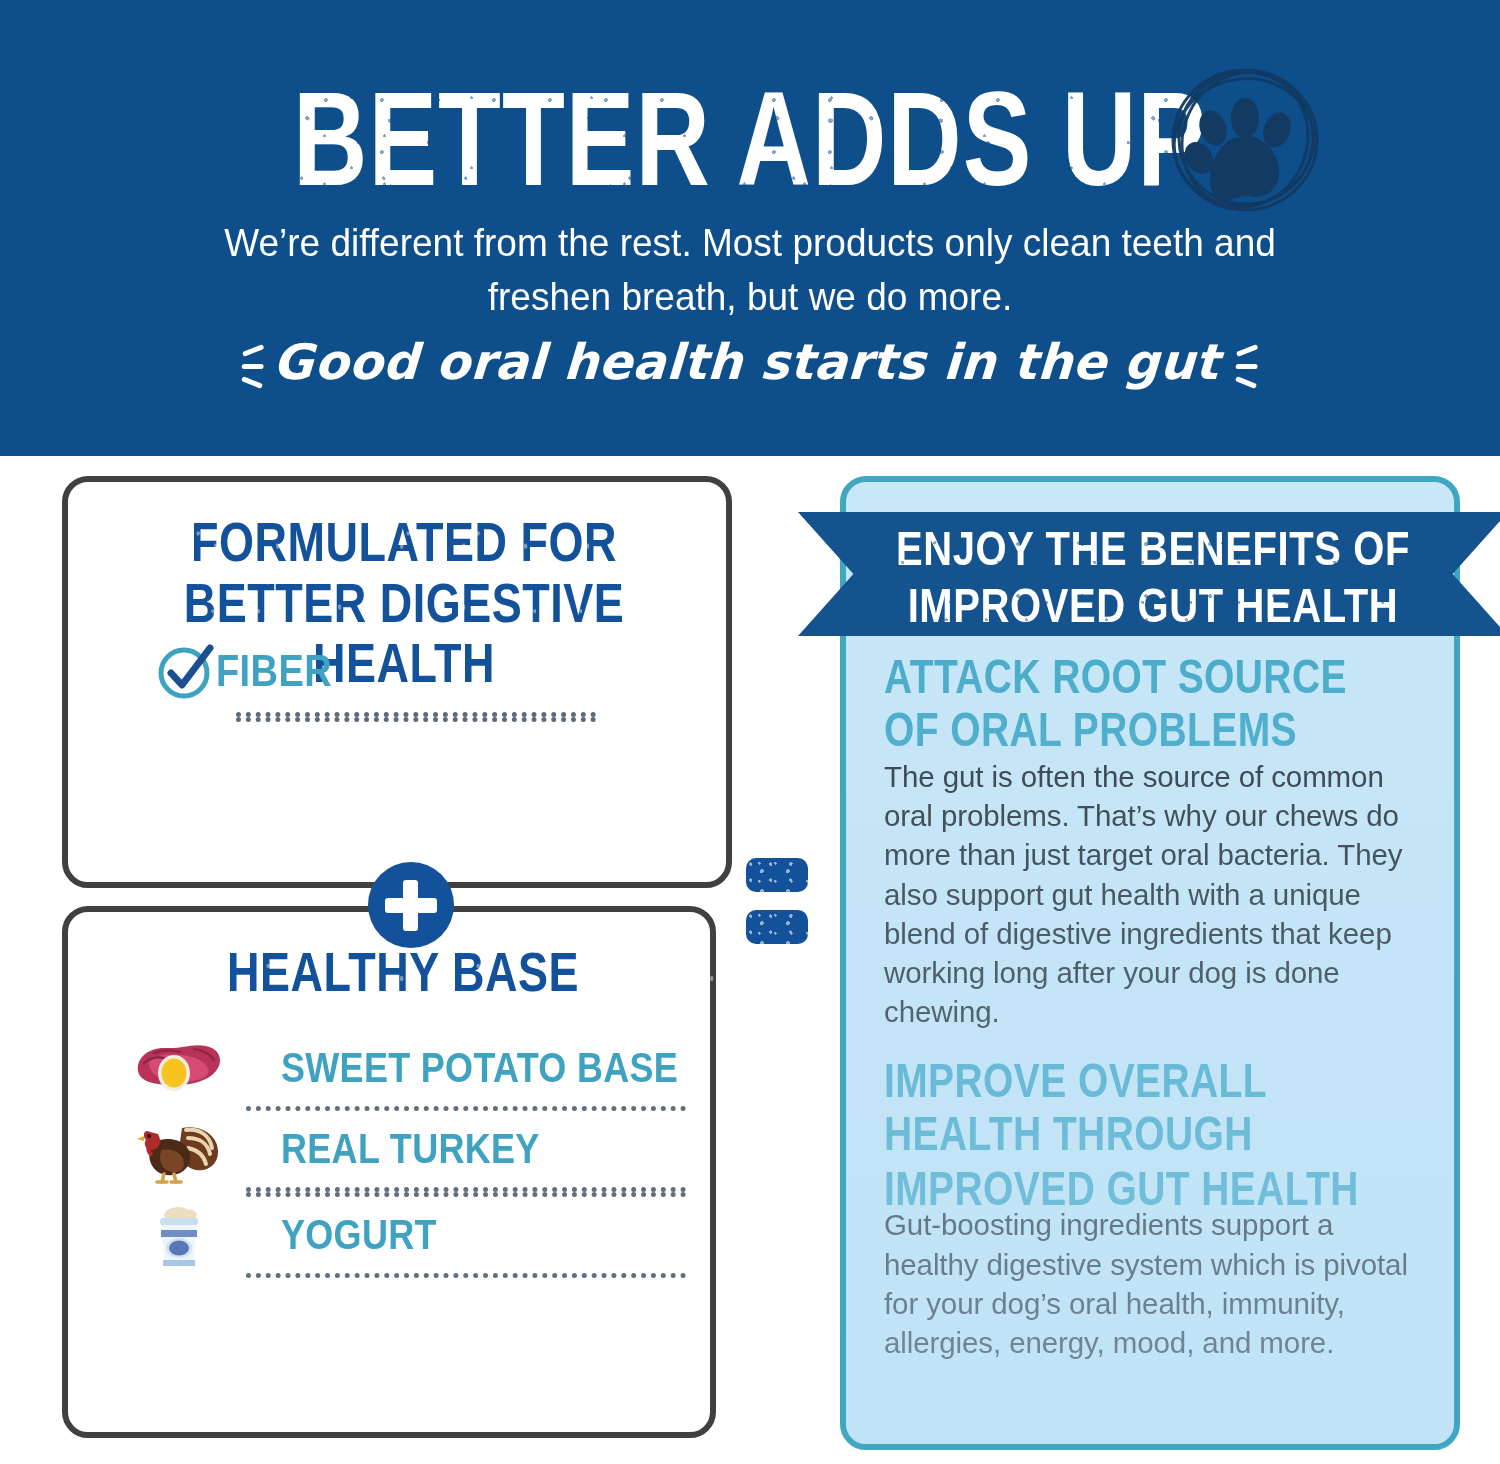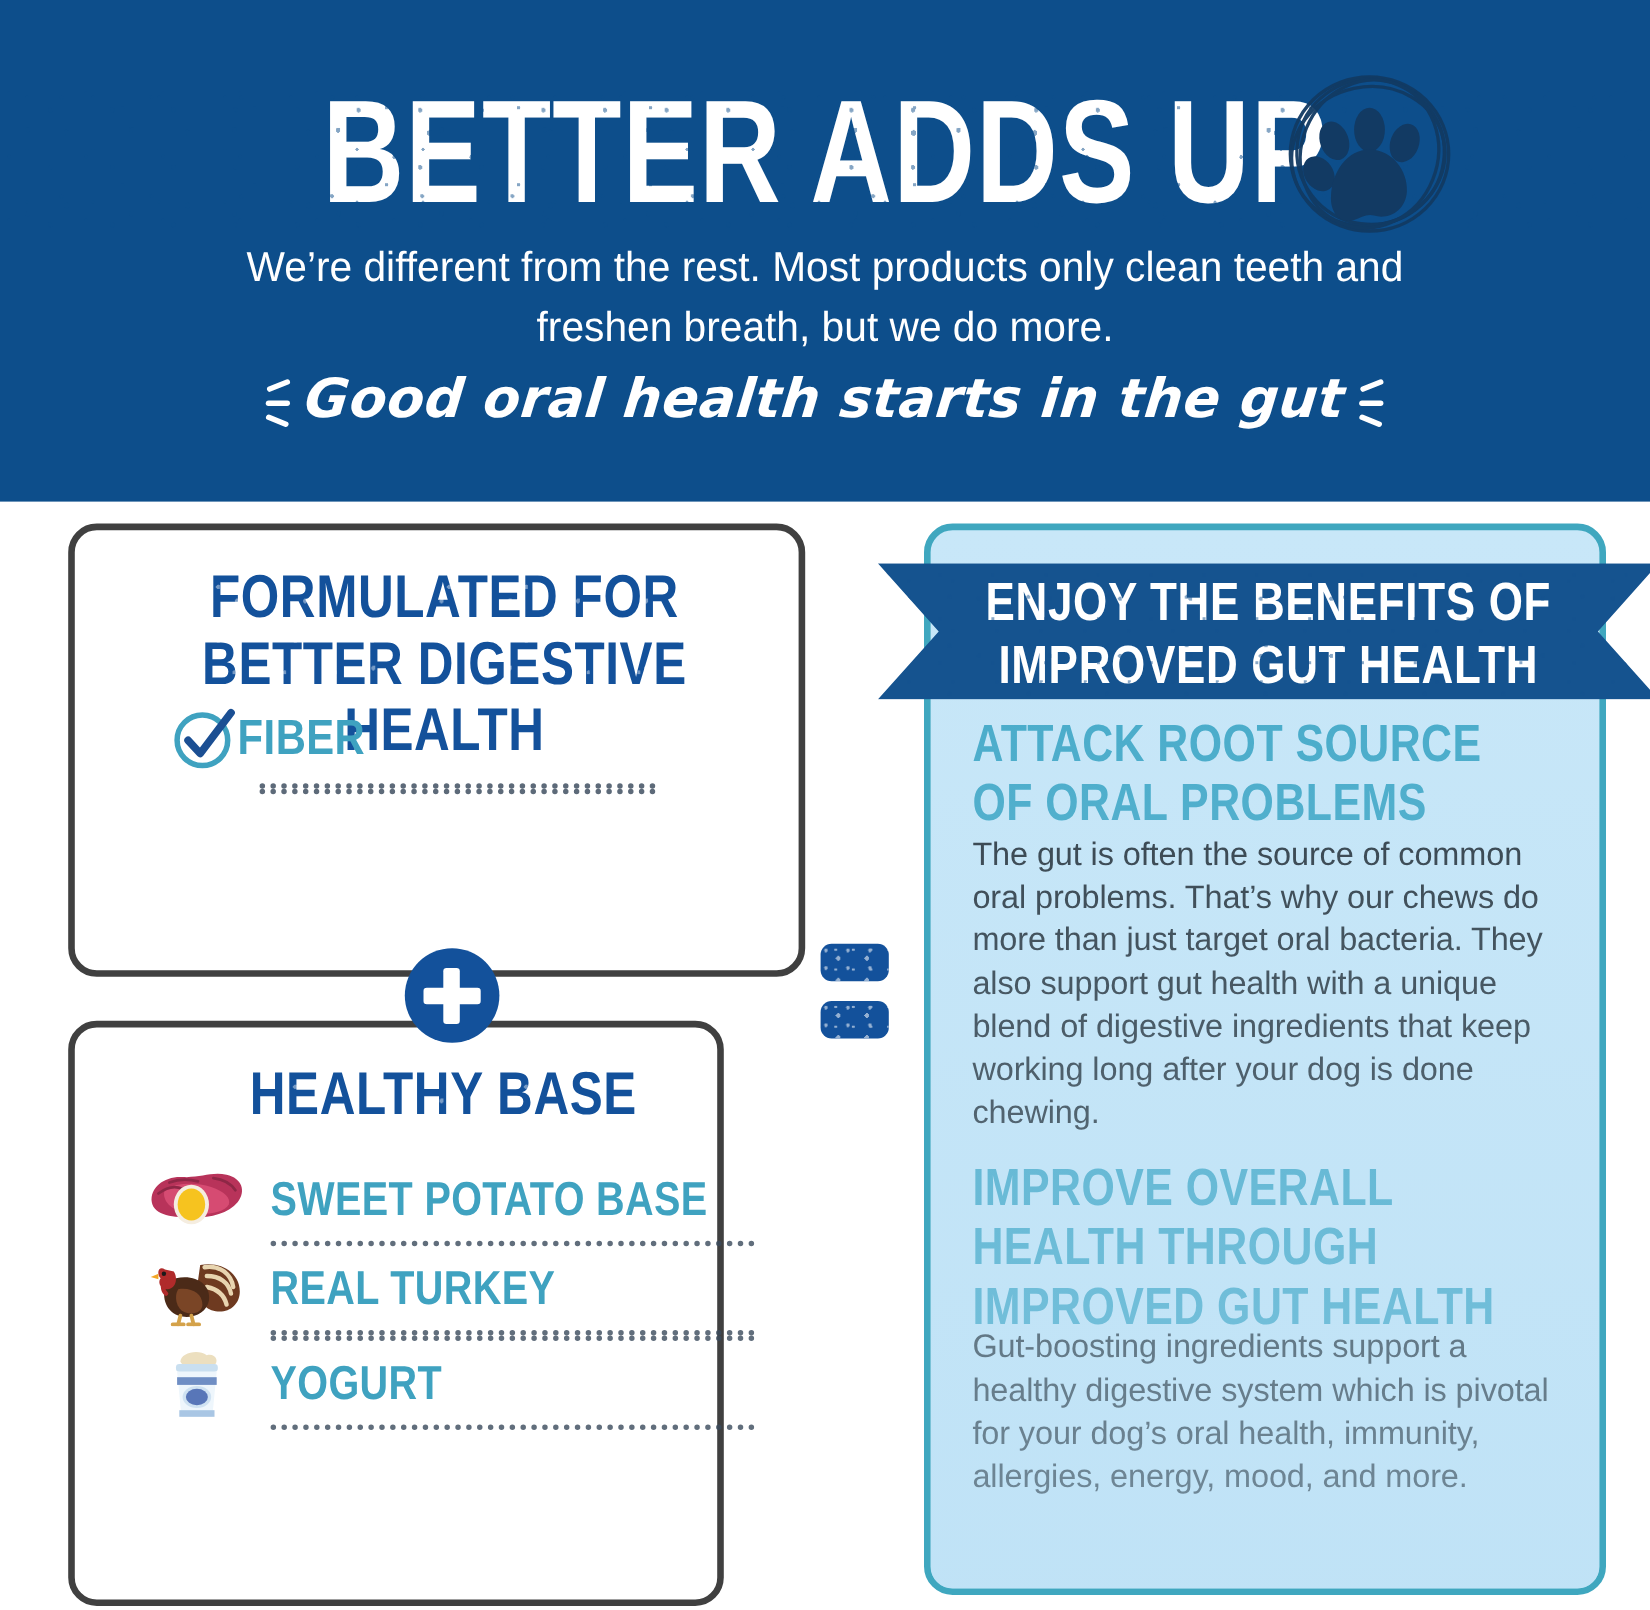--- a/index.html
+++ b/index.html
@@ -117,21 +117,21 @@
 
   
   .card {
     position: absolute;
     background: #ffffff;
     border: 6px solid #404040;
     border-radius: 26px;
   }
 
   #card-formulated { left: 62px; top: 476px;  width: 670px; height: 412px; }
-  #card-base       { left: 62px; top: 928px;  width: 596px; height: 532px; }
+  #card-base       { left: 62px; top: 906px;  width: 654px; height: 532px; }
 
   .card-heading {
     text-align: center;
     color: #13519b;
     font-family: "Liberation Sans", sans-serif;
     font-weight: bold;
     font-size: 45px;
     line-height: 1.10;
     letter-spacing: 0.5px;
     transform: scaleY(1.22);
@@ -203,20 +203,21 @@
   .plus-badge i.h { left: 17px; top: 36px; width: 52px; height: 15px; }
   .plus-badge i.v { left: 35px; top: 18px; width: 15px; height: 51px; }
 
   
   .ing-list { position: absolute; left: 0; top: 118px; width: 670px; }
   .ing-row {
     position: relative;
     height: 76px;
     display: flex;
     align-items: center;
+    padding-left: 35px;
   }
   .ing-icon {
     position: absolute;
     left: 62px; top: 50%;
     transform: translateY(-50%);
     width: 96px; height: 70px;
   }
   .ing-label {
     margin-left: 178px;
     color: #3fa2c0;

